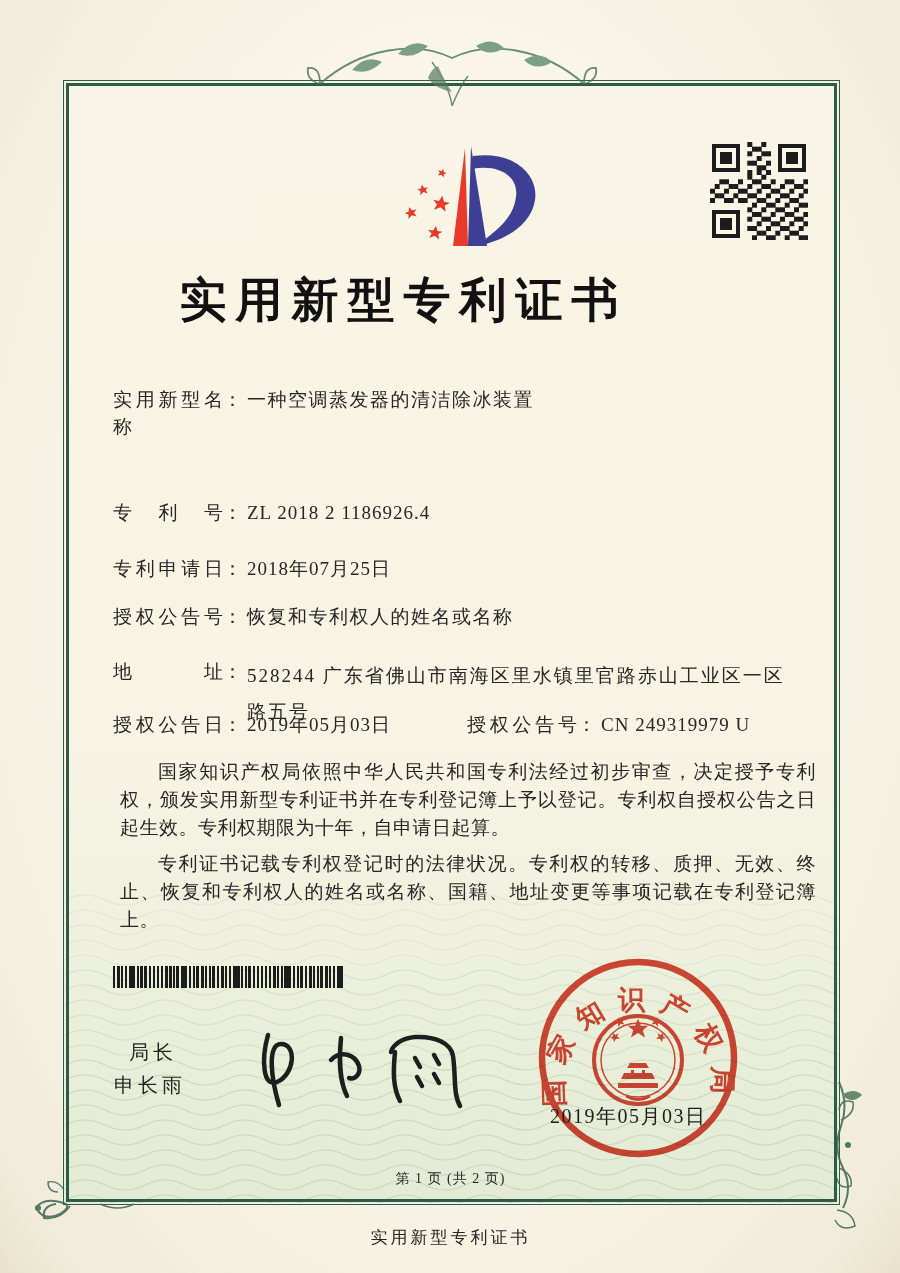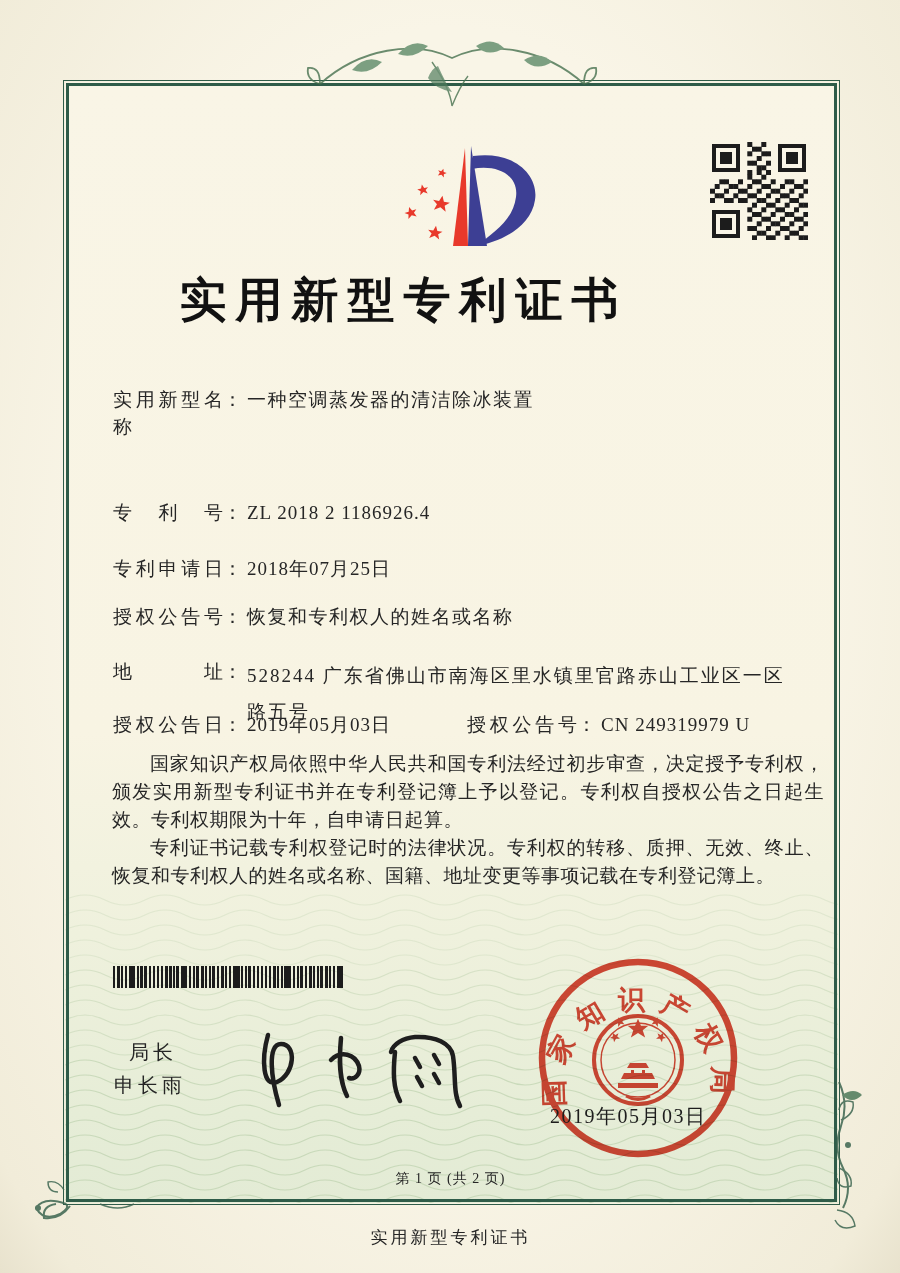--- a/index.html
+++ b/index.html
@@ -31,21 +31,21 @@
   .flabel{display:inline-block;width:110px;text-align:justify;text-align-last:justify;vertical-align:top;}
   .colon{display:inline-block;vertical-align:top;margin-right:5px;}
   .fvalue{display:inline-block;vertical-align:top;letter-spacing:1.5px;}
   .fvalue.num{letter-spacing:1px;}
   .addr .fvalue{width:545px;line-height:36px;letter-spacing:2px;}
   .r1{top:386px}.r2{top:443px}.r3{top:499px}.r4{top:555px}.r5{top:603px}.r6{top:658px}.r7{top:711px}
   .pair2{position:absolute;left:354px;top:0;white-space:nowrap;}
 
   .paras{position:absolute;left:112px;top:750px;width:712px;font-size:19px;line-height:28px;
          text-align:justify;letter-spacing:0.5px;}
-  .paras p{margin:0;text-indent:2em;}
+  .paras p{margin:8px;text-indent:2em;}
 
   .barcode{position:absolute;left:113px;top:966px;width:232px;height:22px;
     background:
       repeating-linear-gradient(90deg,#1c1c1c 0 2px,rgba(0,0,0,0) 2px 4px),
       repeating-linear-gradient(90deg,#1c1c1c 0 1px,rgba(0,0,0,0) 1px 9px),
       repeating-linear-gradient(90deg,rgba(0,0,0,0) 0 5px,#1c1c1c 5px 7px,rgba(0,0,0,0) 7px 13px);}
 
   .commissioner-title{position:absolute;left:129px;top:1028px;font-size:20px;letter-spacing:4px;margin-top:11px;}
   .commissioner-name{position:absolute;left:114px;top:1072px;font-size:20px;letter-spacing:4px;}
   .signature{position:absolute;left:243px;top:1000px;width:235px;height:118px;}

